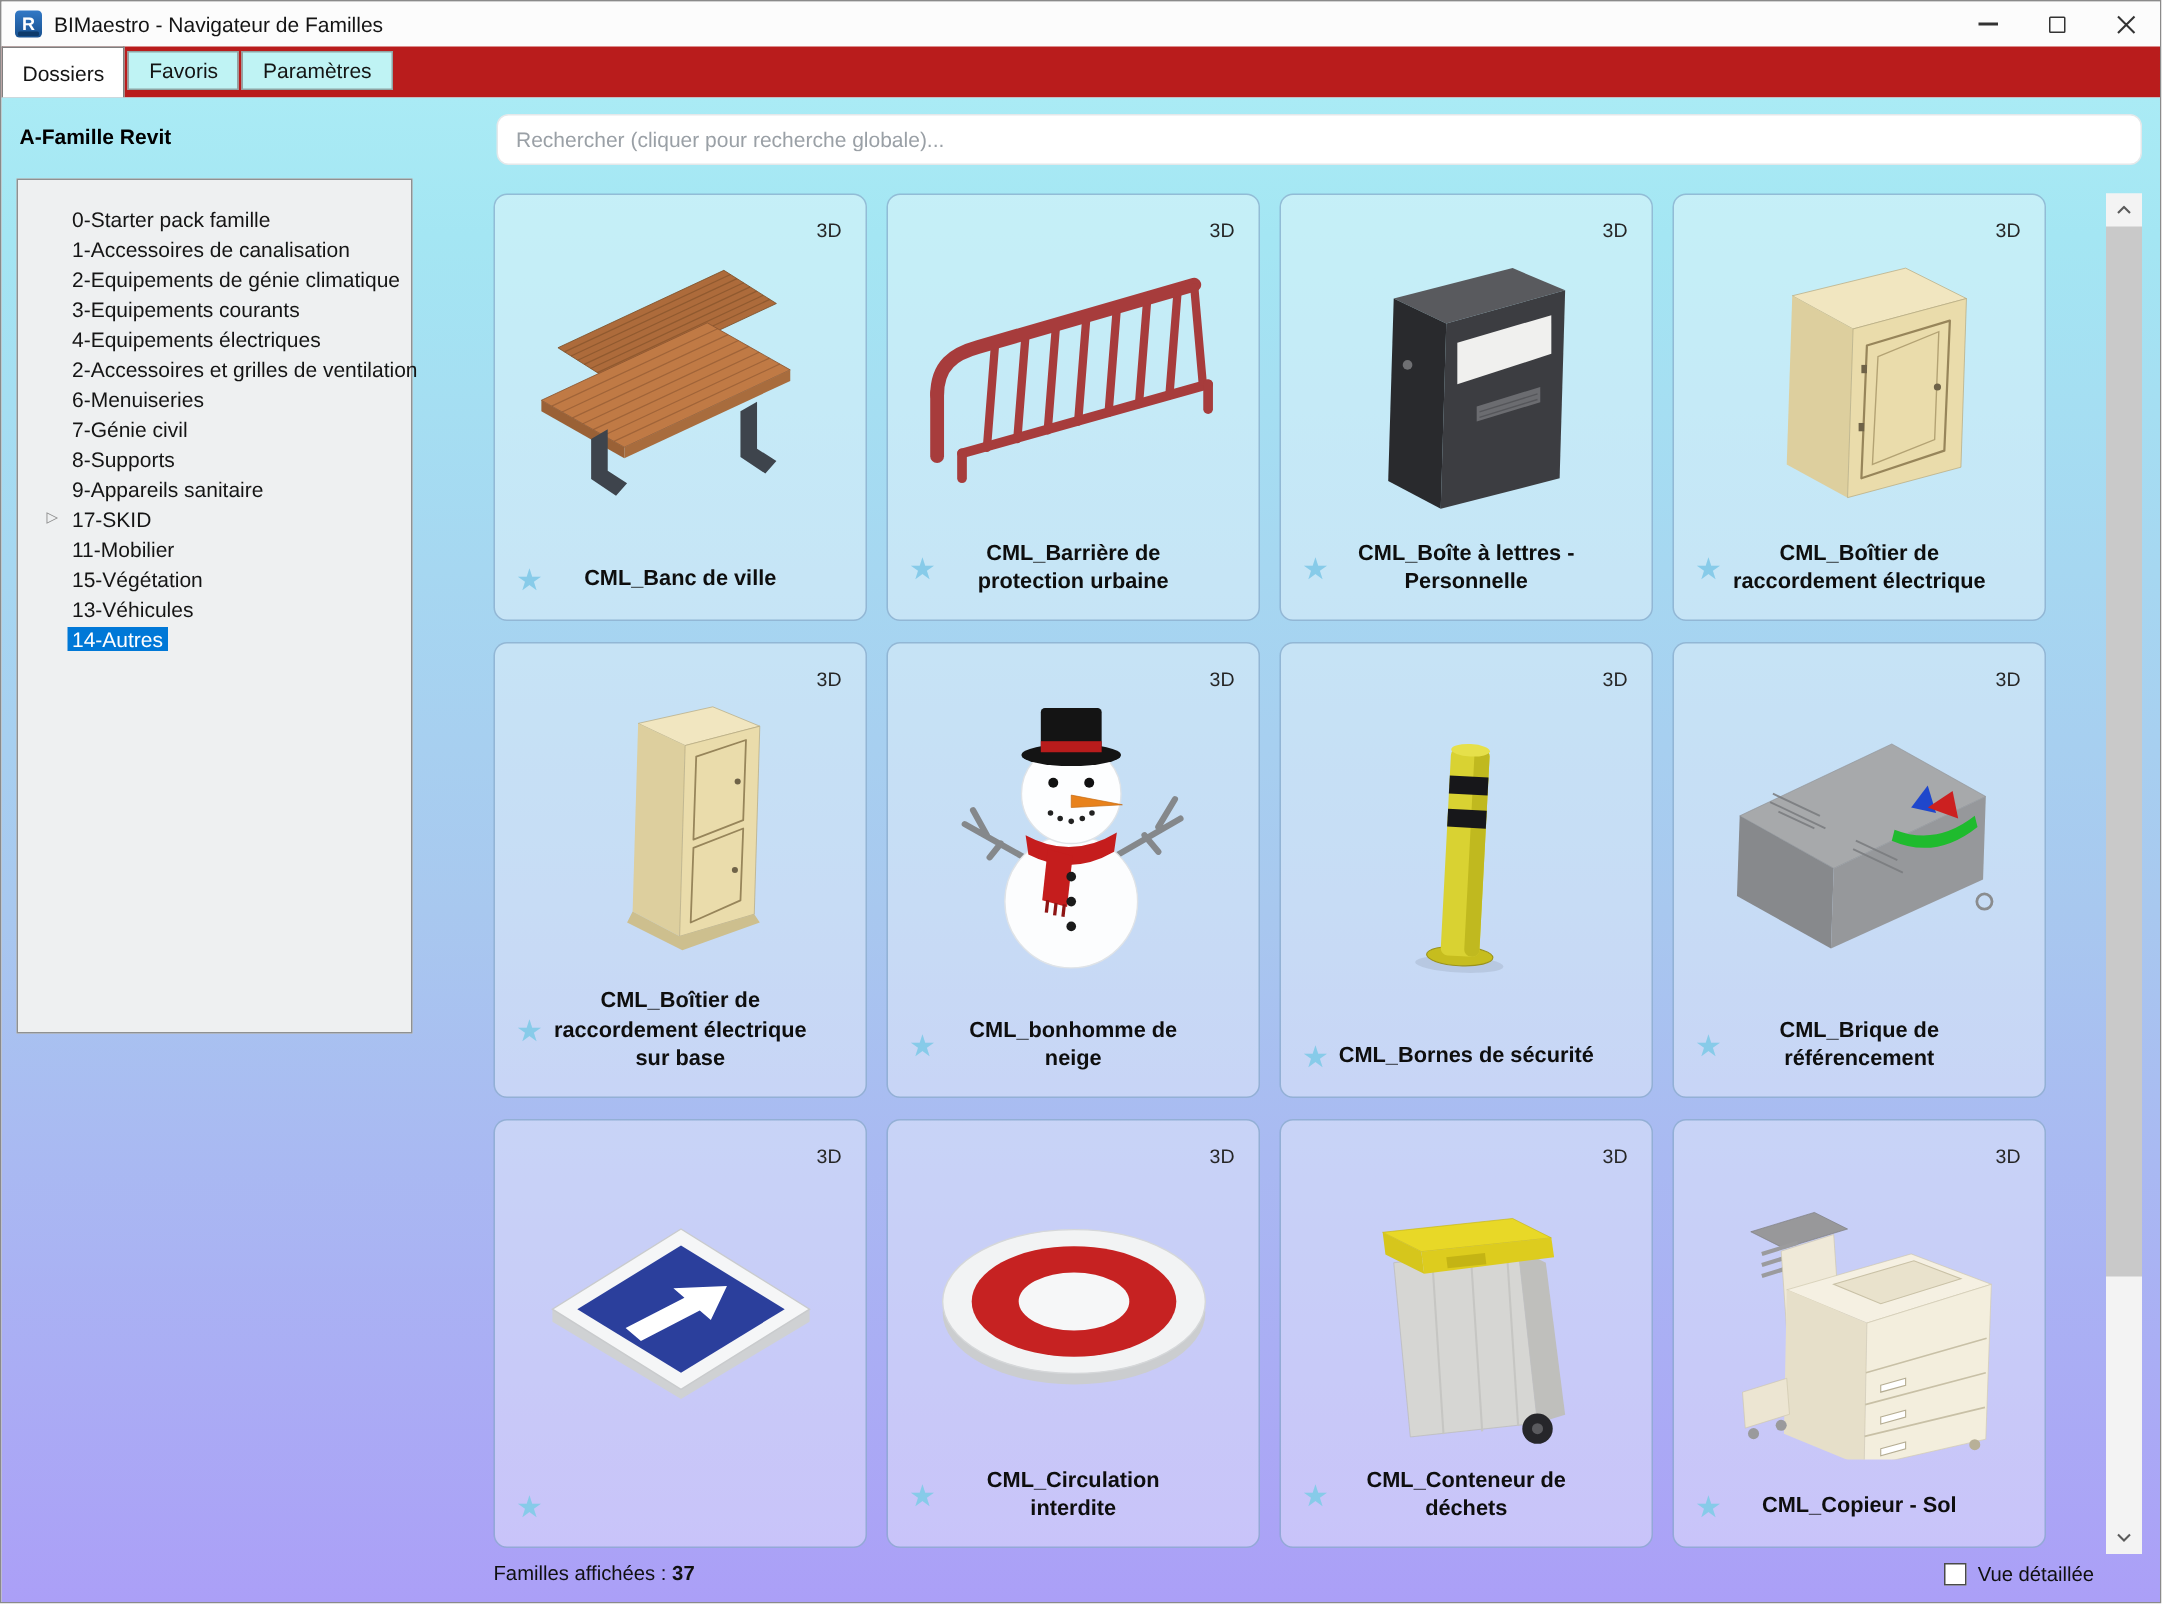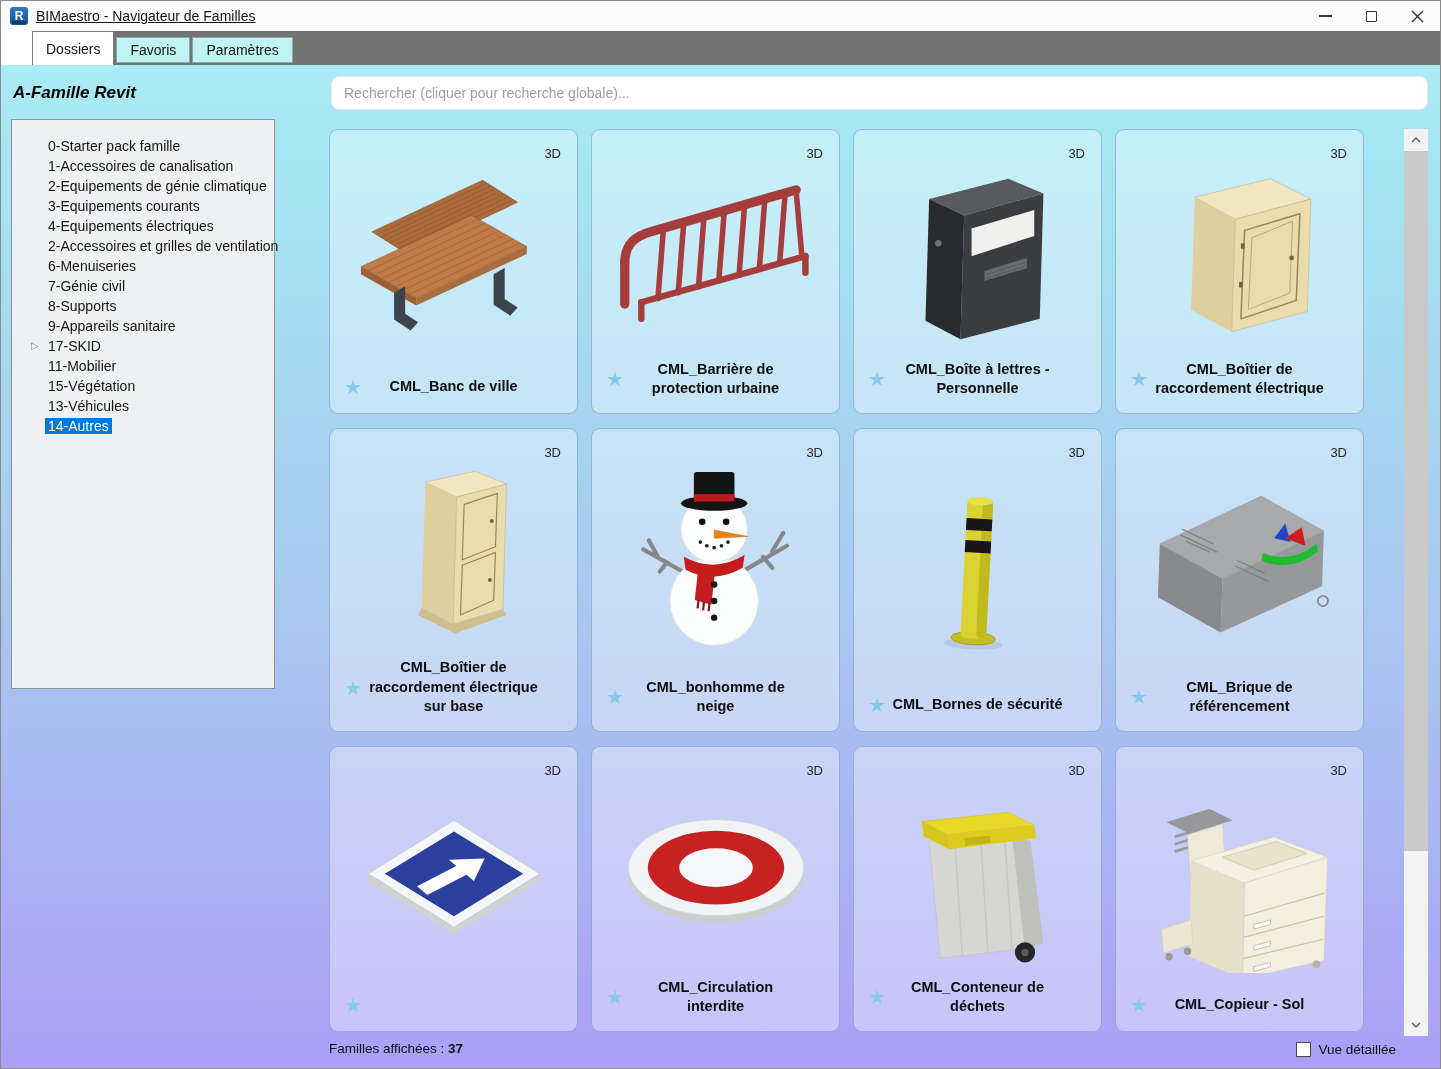--- a/index.html
+++ b/index.html
@@ -4,37 +4,37 @@
 <style>
   * { box-sizing: border-box; margin: 0; padding: 0; }
   html,body { width:1441px; height:1069px; overflow:hidden; }
   body { font-family:"Liberation Sans", sans-serif; }
   .window { position:relative; width:1441px; height:1069px; border:1px solid #8a8a8a; background:#fff; overflow:hidden; }
 
   
   .titlebar { height:30px; background:#fcfcfc; display:flex; align-items:center; padding-left:9px; }
   .app-icon { width:18px; height:18px; border-radius:3px; background:linear-gradient(180deg,#3279c6,#17508f); color:#fff; font-size:12px; font-weight:bold; display:flex; align-items:center; justify-content:center; margin-right:8px; position:relative; }
   .app-icon:after { content:""; position:absolute; left:2px; right:2px; bottom:1.5px; height:3px; background:#0d3a6b; border-radius:1px; }
-  .title-text { font-size:14px; color:#141414;text-decoration:underline; }
+  .title-text { font-size:14px; color:#141414; }
   .win-controls { margin-left:auto; display:flex; height:100%; }
   .win-btn { width:46px; height:100%; display:flex; align-items:center; justify-content:center; }
   .glyph-min { width:13px; height:1.5px; background:#333; }
   .glyph-max { width:11px; height:11px; border:1.4px solid #333; border-radius:1px; }
 
   
-  .tabstrip { height:34px; background:#737373; display:flex; align-items:center;margin-left:31px; }
+  .tabstrip { height:34px; background:#b91c1c; display:flex; align-items:flex-start; }
   .tab { font-size:14px; color:#141414; padding:0 13px; display:flex; align-items:center; }
   .tab.active { background:#fff; border:1px solid #7f7f7f; border-bottom:none; height:34px; }
   .tab.inactive { background:#bff3f4; border:1px solid #8fa4a4; height:26px; margin-top:3px; }
   .tab + .tab { margin-left:2px; }
 
   
   .content { position:absolute; top:64px; left:0; right:0; bottom:0;
     background:linear-gradient(180deg,#aaebf5 0%,#a4e6f3 9%,#a8c8ef 54%,#ab9ff7 100%); }
-  .pane-title { position:absolute; left:12px; top:18px; font-size:17px; font-weight:bold; color:#000;font-style:italic; }
+  .pane-title { position:absolute; left:12px; top:18px; font-size:14px; font-weight:bold; color:#000; }
   .search { position:absolute; left:330px; top:11px; width:1097px; height:31px; border:1px solid #e4e8ea; border-radius:8px; background:#fff; font-size:14px; color:#222; padding:16px 12px; outline:none; font-family:"Liberation Sans",sans-serif; }
   .search::placeholder { color:#9aa0a6; }
 
   
   .tree { position:absolute; left:10px; top:54px; width:264px; height:570px; background:#eef0f1; border:1px solid #8f9192; padding-top:16px; font-size:14px; color:#151515; }
   .tree-item { height:20px; line-height:20px; padding-left:36px; position:relative; white-space:nowrap; }
   .tree-item .expander { position:absolute; left:19px; top:0; font-size:10px; color:#8a8a8a; }
   .tree-item .lbl.selected { background:#0078d7; color:#fff; padding:0 3px; margin-left:-3px; }
 
   

